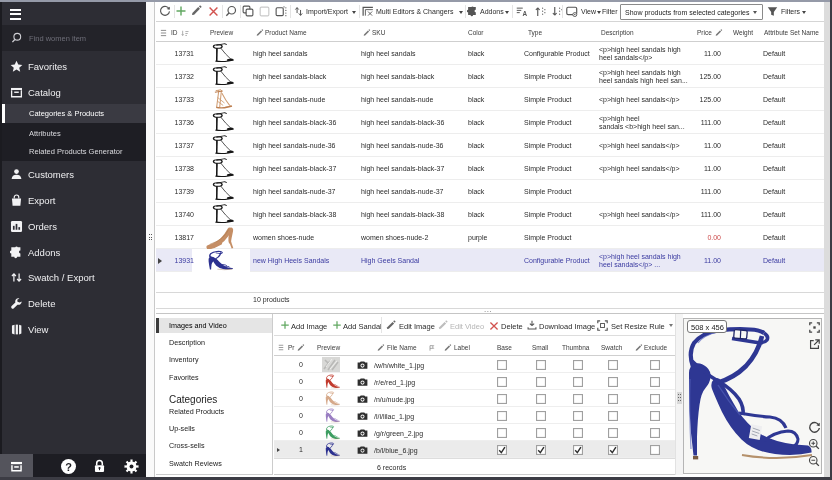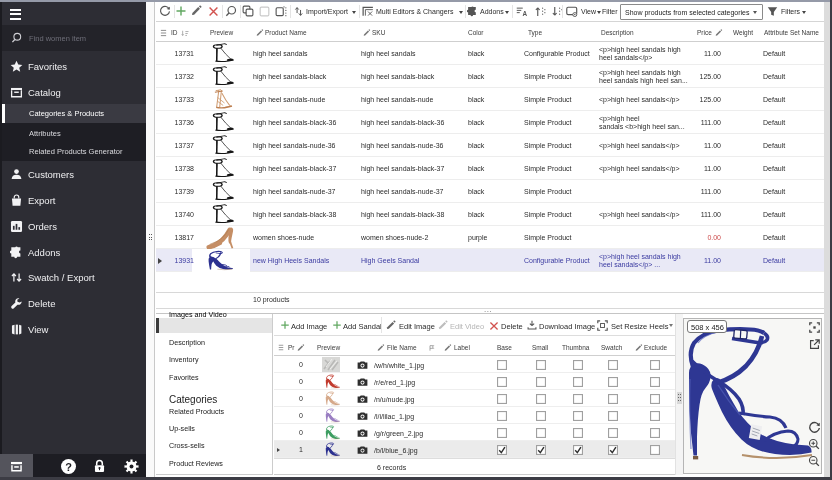--- a/index.html
+++ b/index.html
@@ -388,29 +388,29 @@
 <div class="txt" style="left:599px;top:261px;font-size:7px;color:#3a3aa0">heel sandals&lt;/p&gt; ...</div>
 <div class="txt" style="left:680px;top:257px;width:41px;text-align:right;font-size:7px;color:#3a3aa0">11.00</div>
 <div class="txt" style="left:763px;top:257px;font-size:7px;color:#3a3aa0">Default</div>
 <div class="ab" style="left:156px;top:292px;width:668px;height:17px;border-top:1px solid #d8d8d8;border-bottom:1px solid #d8d8d8;background:#fff"></div>
 <div class="txt" style="left:253px;top:296px;font-size:7px;color:#2b2b2b">10 products</div>
 <div class="ab" style="left:156px;top:313px;width:668px;height:1px;background:#c5c5c5"></div>
 <div class="txt" style="left:484px;top:305px;font-size:8px;color:#666;letter-spacing:0.5px">...</div>
 <div class="ab" style="left:156px;top:314px;width:117px;height:161px;background:#fff;border-right:1px solid #cccccc;border-bottom:1px solid #cccccc"></div>
 <div class="ab" style="left:156px;top:318.0px;width:116px;height:15px;background:#e5e5e5"></div>
 <div class="ab" style="left:156px;top:318.0px;width:2.5px;height:15px;background:#3c3c3c"></div>
-<div class="txt" style="left:169px;top:310px;font-size:7.2px;color:#000">Images and Video</div>
+<div class="txt" style="left:169px;top:321.0px;font-size:7.2px;color:#000">Images and Video</div>
 <div class="txt" style="left:169px;top:338.2px;font-size:7.2px;color:#222">Description</div>
 <div class="txt" style="left:169px;top:355.4px;font-size:7.2px;color:#222">Inventory</div>
 <div class="txt" style="left:169px;top:372.6px;font-size:7.2px;color:#222">Favorites</div>
 <div class="txt" style="left:169px;top:394px;font-size:10px;color:#222">Categories</div>
 <div class="txt" style="left:169px;top:407.0px;font-size:7.2px;color:#222">Related Products</div>
 <div class="txt" style="left:169px;top:424.2px;font-size:7.2px;color:#222">Up-sells</div>
 <div class="txt" style="left:169px;top:441.4px;font-size:7.2px;color:#222">Cross-sells</div>
-<div class="txt" style="left:169px;top:458.6px;font-size:7.2px;color:#222">Product Reviews</div>
+<div class="txt" style="left:169px;top:458.6px;font-size:7.2px;color:#222">Swatch Reviews</div>
 <div class="ab" style="left:274px;top:314px;width:408px;height:22px;background:#fff;border-bottom:1px solid #ddd"></div>
 <svg class="ab" style="left:280px;top:320px" width="10" height="10" viewBox="0 0 16 16">
     <path d="M8 2 L8 14 M2 8 L14 8" stroke="#61a861" stroke-width="2" fill="none"></path>
   </svg>
 <div class="txt" style="left:291px;top:322px;font-size:7.5px;color:#2b2b2b">Add Image</div>
 <svg class="ab" style="left:332px;top:320px" width="10" height="10" viewBox="0 0 16 16">
     <path d="M8 2 L8 14 M2 8 L14 8" stroke="#61a861" stroke-width="2" fill="none"></path>
   </svg>
 <div class="txt" style="left:343px;top:322px;font-size:7.5px;color:#2b2b2b">Add Sandal</div>
 <div class="ab" style="left:381px;top:317px;width:1px;height:16px;background:#e4e4e4"></div>
@@ -430,21 +430,21 @@
 <div class="txt" style="left:501px;top:322px;font-size:7.5px;color:#2b2b2b">Delete</div>
 <svg class="ab" style="left:527px;top:320px" width="10" height="10" viewBox="0 0 14 14" fill="none">
     <path d="M7 1 L7 8 M7 8 L4 5.2 M7 8 L10 5.2" stroke="#555" stroke-width="1.5"></path>
     <path d="M1.5 10 L1.5 12.5 L12.5 12.5 L12.5 10" stroke="#555" stroke-width="1.5"></path>
   </svg>
 <div class="txt" style="left:539px;top:322px;font-size:7.5px;color:#2b2b2b">Download Image</div>
 <svg class="ab" style="left:597px;top:320px" width="11" height="11" viewBox="0 0 14 14" fill="none">
     <path d="M1 4 L1 1 L4 1 M10 1 L13 1 L13 4 M13 10 L13 13 L10 13 M4 13 L1 13 L1 10" stroke="#555" stroke-width="1.5"></path>
     <rect x="4.5" y="4.5" width="5" height="5" stroke="#555" stroke-width="1.2"></rect>
   </svg>
-<div class="txt" style="left:611px;top:322px;font-size:7.5px;color:#2b2b2b">Set Resize Heels</div>
+<div class="txt" style="left:611px;top:322px;font-size:7.5px;color:#2b2b2b">Set Resize Rule</div>
 <div class="ab" style="left:669px;top:324px;width:0;height:0;border-left:2.5px solid transparent;border-right:2.5px solid transparent;border-top:3.6px solid #777"></div>
 <div class="ab" style="left:274px;top:338px;width:408px;height:18px;background:#fff;border-bottom:1px solid #cfcfcf"></div>
 <svg class="ab" style="left:278px;top:344px" width="6" height="7" viewBox="0 0 8 9">
     <path d="M1 1.5 h6 M1 4.5 h6 M1 7.5 h6" stroke="#888" stroke-width="1.1"></path>
   </svg>
 <div class="txt" style="left:288px;top:344px;font-size:6.5px;color:#3a3a3a">Pr</div>
 <svg class="ab" style="left:297px;top:344px" width="7.5" height="7.5" viewBox="0 0 16 16" fill="#777">
     <path d="M2 11.5 L10.5 3 L13 5.5 L4.5 14 L1.5 14.5 Z"></path>
     <path d="M11.5 2 L12.8 0.9 Q13.5 0.4 14.3 1.2 L14.9 1.8 Q15.6 2.6 15 3.3 L14 4.4 Z"></path>
   </svg>

